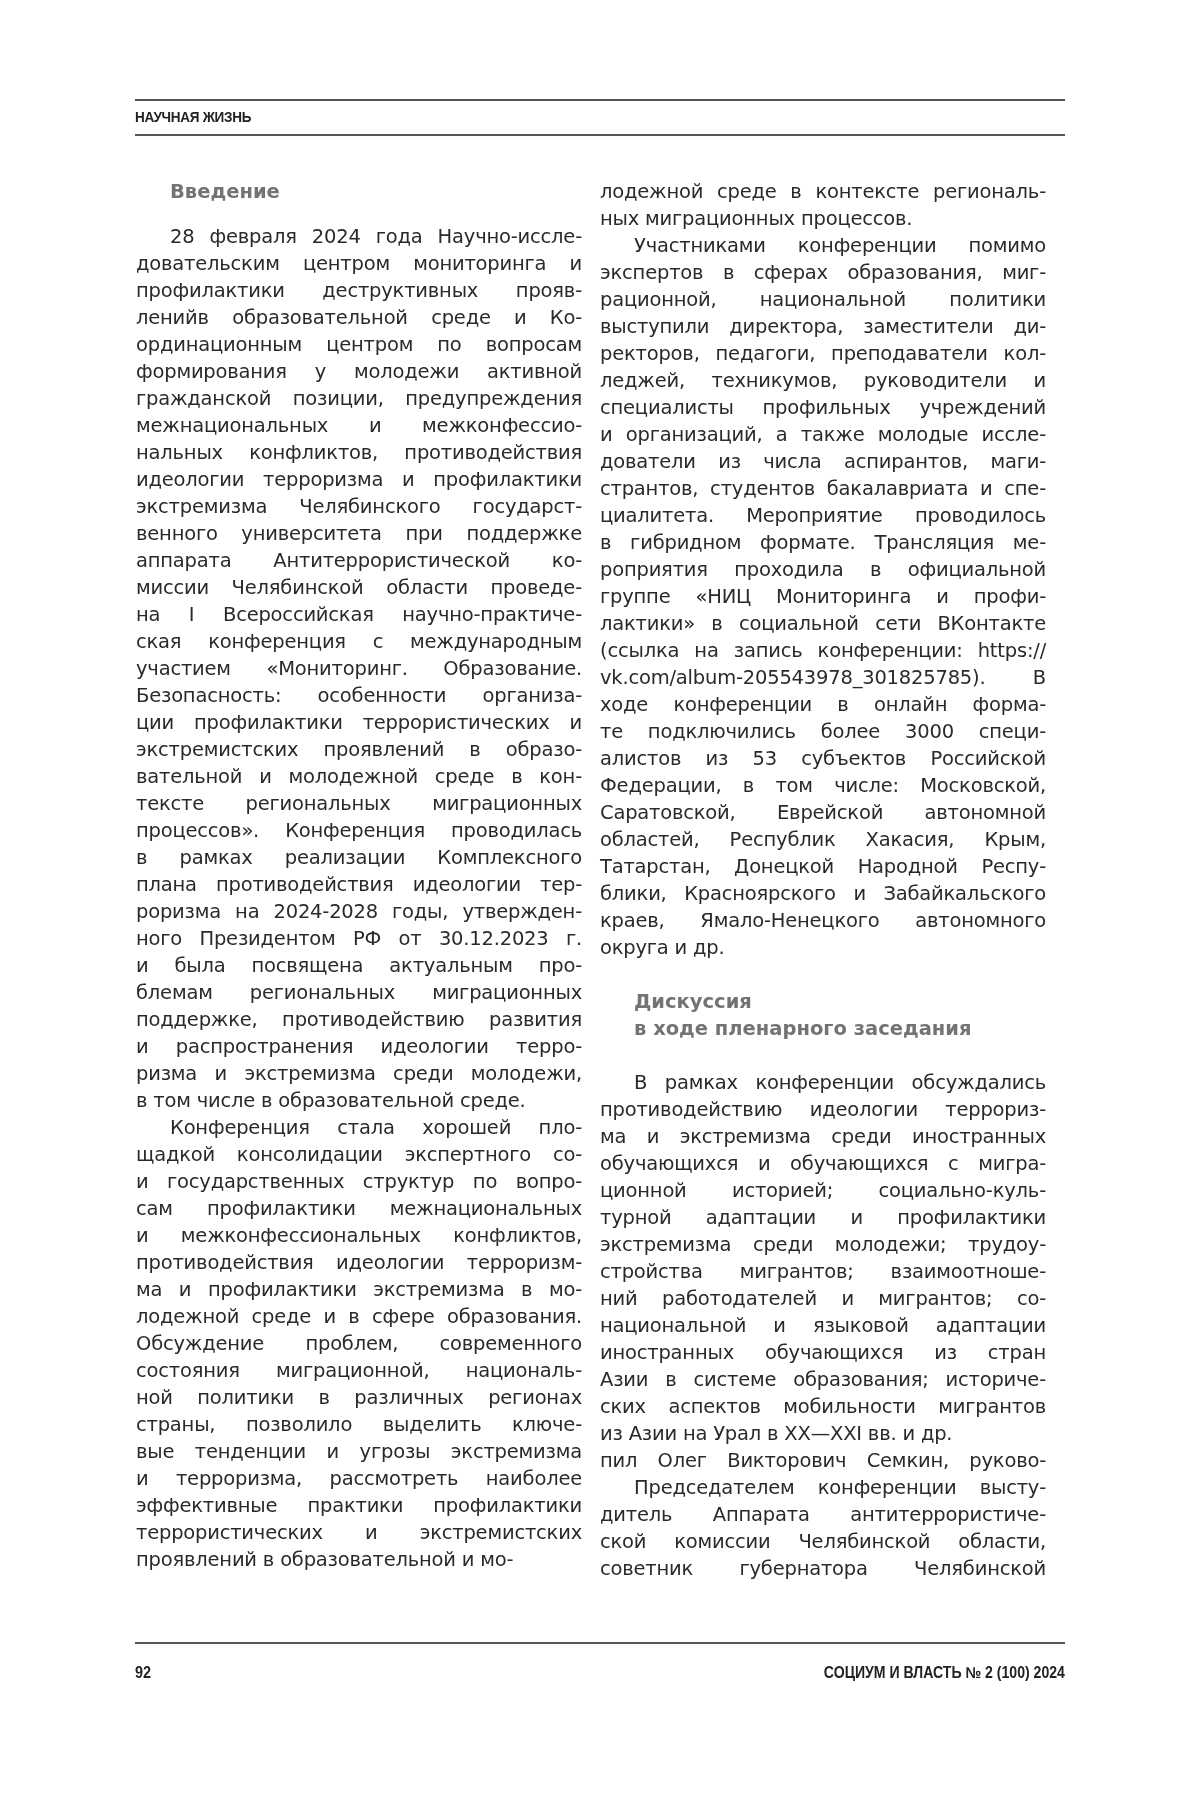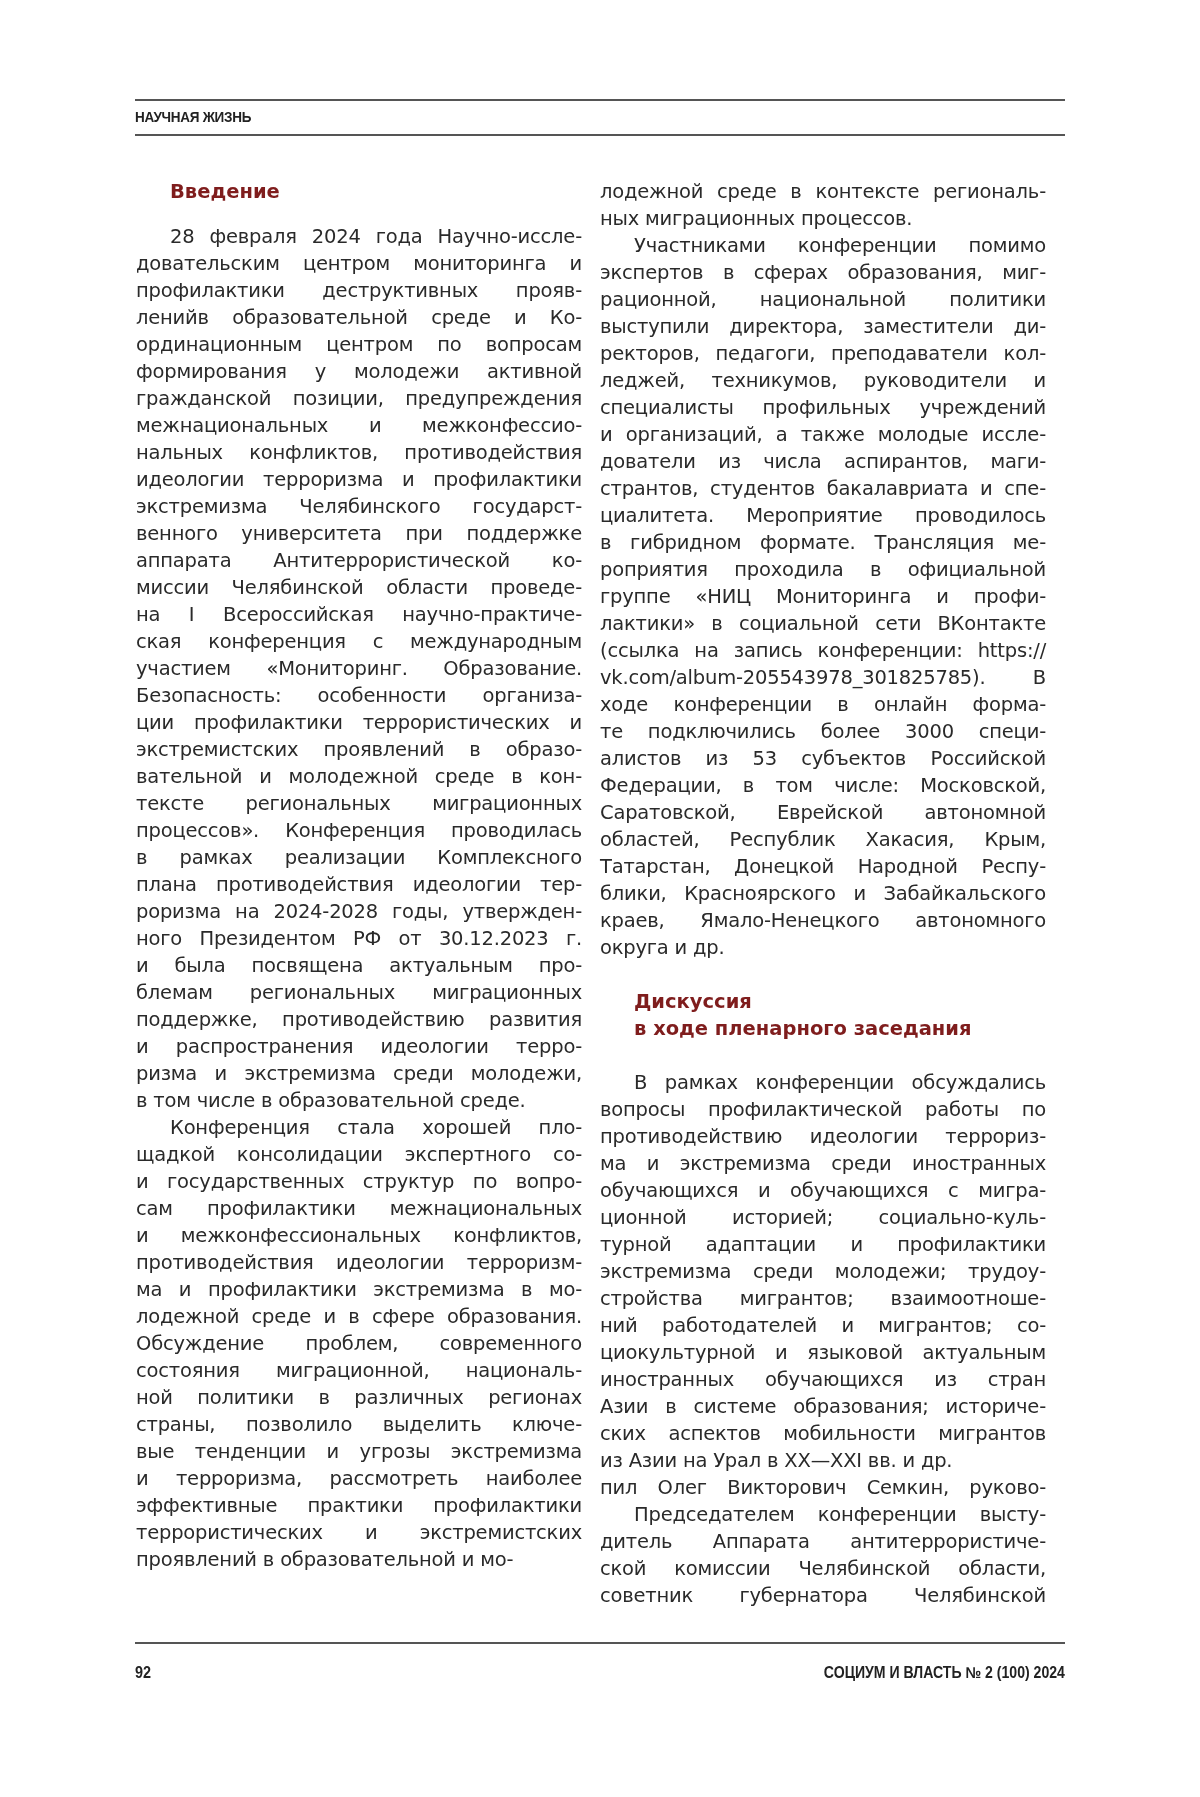--- a/index.html
+++ b/index.html
@@ -9,21 +9,21 @@
   .running-head { position: absolute; left: 135px; top: 108px; font-family: "Liberation Sans", sans-serif;
                   font-weight: bold; font-size: 15px; letter-spacing: -0.3px; color: #222; transform: scaleX(0.9); transform-origin: left; }
   .col { position: absolute; width: 446px; }
   .col.left { left: 136px; top: 178px; }
   .col.right { left: 600px; top: 178px; }
   .line { display: block; height: 27px; line-height: 27px; font-size: 19.5px; white-space: nowrap;
           text-align: justify; text-align-last: justify; letter-spacing: -0.2px; }
   .line.last { text-align-last: left; }
   .line.indent { padding-left: 34px; }
   .heading { display: block; height: 27px; line-height: 27px; font-size: 19.5px; font-weight: bold;
-             padding-left: 34px; white-space: nowrap; color: #7f1d1d; }
+             padding-left: 34px; white-space: nowrap; color: #737373; }
   .gap { display: block; }
   .footer-page { position: absolute; left: 135px; top: 1664px; font-family: "Liberation Sans", sans-serif;
                  font-weight: bold; font-size: 16px; color: #222; transform: scaleX(0.9); transform-origin: left; }
   .footer-journal { position: absolute; right: 135px; top: 1664px; font-family: "Liberation Sans", sans-serif;
                     font-weight: bold; font-size: 16px; color: #222; transform: scaleX(0.88); transform-origin: right; white-space: nowrap; }
 </style>
 </head>
 <body>
 
 <div class="rule" style="top:99px;"></div>
@@ -122,30 +122,29 @@
       <span class="line">блики, Красноярского и Забайкальского</span>
       <span class="line">краев, Ямало-Ненецкого автономного</span>
       <span class="line last">округа и др.</span>
     </div>
   <span class="gap" style="height:27px;"></span>
   <span class="heading">Дискуссия</span>
   <span class="heading">в ходе пленарного заседания</span>
   <span class="gap" style="height:27px;"></span>
   <div>
       <span class="line indent">В рамках конференции обсуждались</span>
-      <span class="line">вопросы профилактической работы по</span>
       <span class="line">противодействию идеологии террориз-</span>
       <span class="line">ма и экстремизма среди иностранных</span>
       <span class="line">обучающихся и обучающихся с мигра-</span>
       <span class="line">ционной историей; социально-куль-</span>
       <span class="line">турной адаптации и профилактики</span>
       <span class="line">экстремизма среди молодежи; трудоу-</span>
       <span class="line">стройства мигрантов; взаимоотноше-</span>
       <span class="line">ний работодателей и мигрантов; со-</span>
-      <span class="line">циокультурной и языковой актуальным</span>
+      <span class="line">национальной и языковой адаптации</span>
       <span class="line">иностранных обучающихся из стран</span>
       <span class="line">Азии в системе образования; историче-</span>
       <span class="line">ских аспектов мобильности мигрантов</span>
       <span class="line last">из Азии на Урал в XX—XXI вв. и др.</span>
     </div>
   <div>
       <span class="line">пил Олег Викторович Семкин, руково-</span>
       <span class="line indent">Председателем конференции высту-</span>
       <span class="line">дитель Аппарата антитеррористиче-</span>
       <span class="line">ской комиссии Челябинской области,</span>

